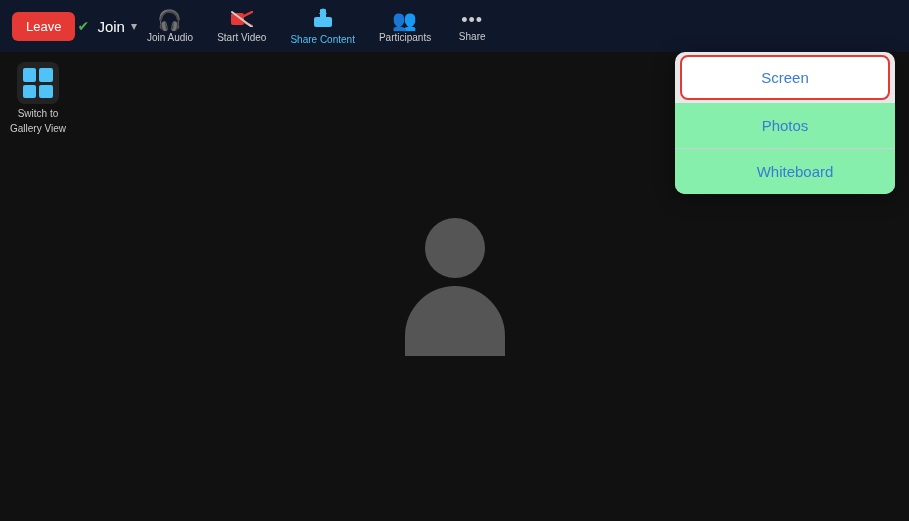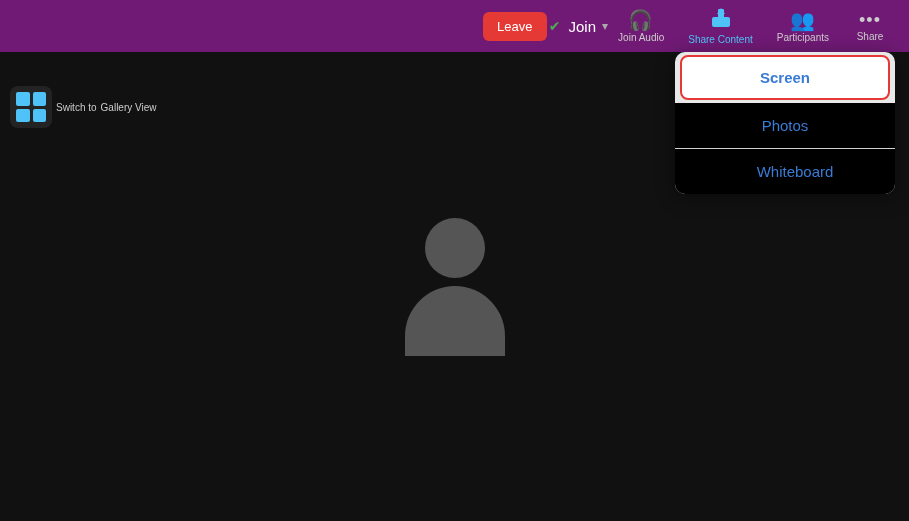--- a/index.html
+++ b/index.html
@@ -11,24 +11,24 @@
       font-family: -apple-system, BlinkMacSystemFont, 'Helvetica Neue', Arial, sans-serif;
       overflow: hidden;
       position: relative;
     }
 
     
     .topbar {
       position: absolute;
       top: 0; left: 0; right: 0;
       height: 52px;
-      background: #701a75;
-      display: flex;
-      align-items: center;
-      justify-content: flex-end;
+      background: #0f172a;
+      display: flex;
+      align-items: center;
+      justify-content: flex-start;
       padding: 8px 12px;
       z-index: 10;
     }
 
     .leave-btn {
       background: #e53935;
       color: #fff;
       border: none;
       border-radius: 6px;
       padding: 7px 14px;
@@ -104,26 +104,26 @@
       align-items: center;
       justify-content: center;
     }
 
     
     .gallery-btn {
       position: absolute;
       top: 62px;
       left: 10px;
       display: flex;
+      flex-direction: column;
       align-items: center;
       gap: 4px;
       cursor: pointer;
       color: #ccc;
       font-size: 10px;
-      margin-top: 24px;
     }
 
     .gallery-icon {
       width: 42px;
       height: 42px;
       display: grid;
       grid-template-columns: 1fr 1fr;
       grid-template-rows: 1fr 1fr;
       gap: 3px;
       padding: 6px;
@@ -181,21 +181,21 @@
     .dropdown-item {
       display: flex;
       align-items: center;
       justify-content: center;
       padding: 14px 16px;
       color: #3a7bd5;
       font-size: 15px;
       font-weight: 400;
       cursor: pointer;
       border-bottom: 1px solid #d0d0d0;
-      background: #000000;
+      background: #86efac;
       transition: background 0.15s;
     }
 
     .dropdown-item:last-child {
       border-bottom: none;
       padding-left: 36px;
     }
 
   </style>
 </head>
@@ -207,20 +207,31 @@
   <div class="zoom-title">
     <span class="zoom-shield">✔</span>
     <span>Join</span>
     <span class="zoom-chevron">▾</span>
   </div>
 
   <div class="toolbar-right">
     <div class="toolbar-item">
       <span class="toolbar-icon">🎧</span>
       <span>Join Audio</span>
+    </div>
+    <div class="toolbar-item">
+      <span class="toolbar-icon red">
+        <svg width="22" height="16" viewBox="0 0 22 16" fill="none">
+          <rect x="0" y="2" width="13" height="12" rx="2" fill="#e53935"></rect>
+          <line x1="13" y1="5" x2="21" y2="1" stroke="#e53935" stroke-width="2.5" stroke-linecap="round"></line>
+          <line x1="13" y1="11" x2="21" y2="15" stroke="#e53935" stroke-width="2.5" stroke-linecap="round"></line>
+          <line x1="1" y1="1" x2="21" y2="16" stroke="#ccc" stroke-width="2" stroke-linecap="round"></line>
+        </svg>
+      </span>
+      <span>Start Video</span>
     </div>
     <div class="toolbar-item active">
       <span class="toolbar-icon" style="color:#4fc3f7; font-size:20px;">
         <svg width="22" height="22" viewBox="0 0 22 22" fill="none">
           <rect x="2" y="10" width="18" height="10" rx="2" fill="#4fc3f7"></rect>
           <rect x="8" y="2" width="6" height="12" rx="1" fill="#4fc3f7"></rect>
           <polygon points="11,1 7,7 15,7" fill="#4fc3f7"></polygon>
         </svg>
       </span>
       <span>Share Content</span>
@@ -251,21 +262,21 @@
     <div class="gallery-icon-cell"></div>
     <div class="gallery-icon-cell"></div>
     <div class="gallery-icon-cell"></div>
   </div>
   <span>Switch to</span>
   <span>Gallery View</span>
 </div>
 
 <div class="dropdown-menu">
 
-  <div class="dropdown-item" style="background:#fff; border: 2px solid #e53935; border-radius:8px; margin: 3px 5px; padding: 12px 18px; font-weight: bold;">
+  <div class="dropdown-item" style="background:#fff; border: 2px solid #e53935; border-radius:8px; margin: 3px 5px; padding: 12px 18px;">
     <span style="color:#3a7bd5; font-size:15px;">Screen</span>
   </div>
   <div class="dropdown-item">
     <span>Photos</span>
   </div>
   <div class="dropdown-item" style="border-bottom:none;">
     <span>Whiteboard</span>
   </div>
 </div>
 

